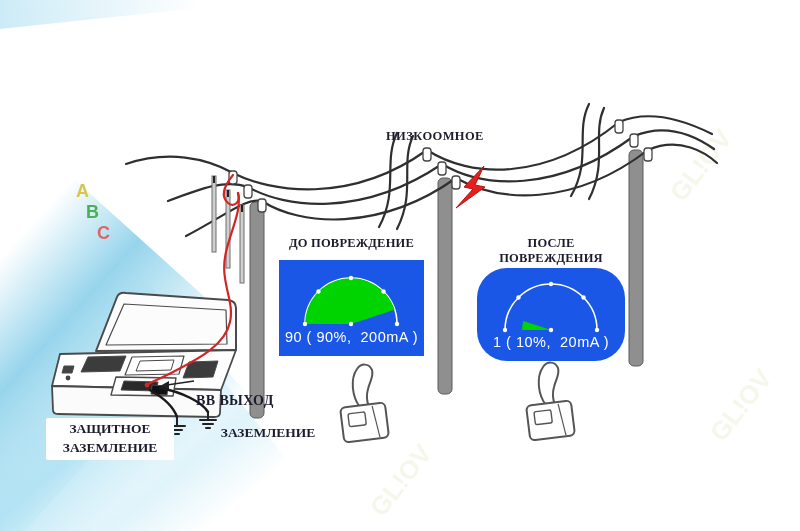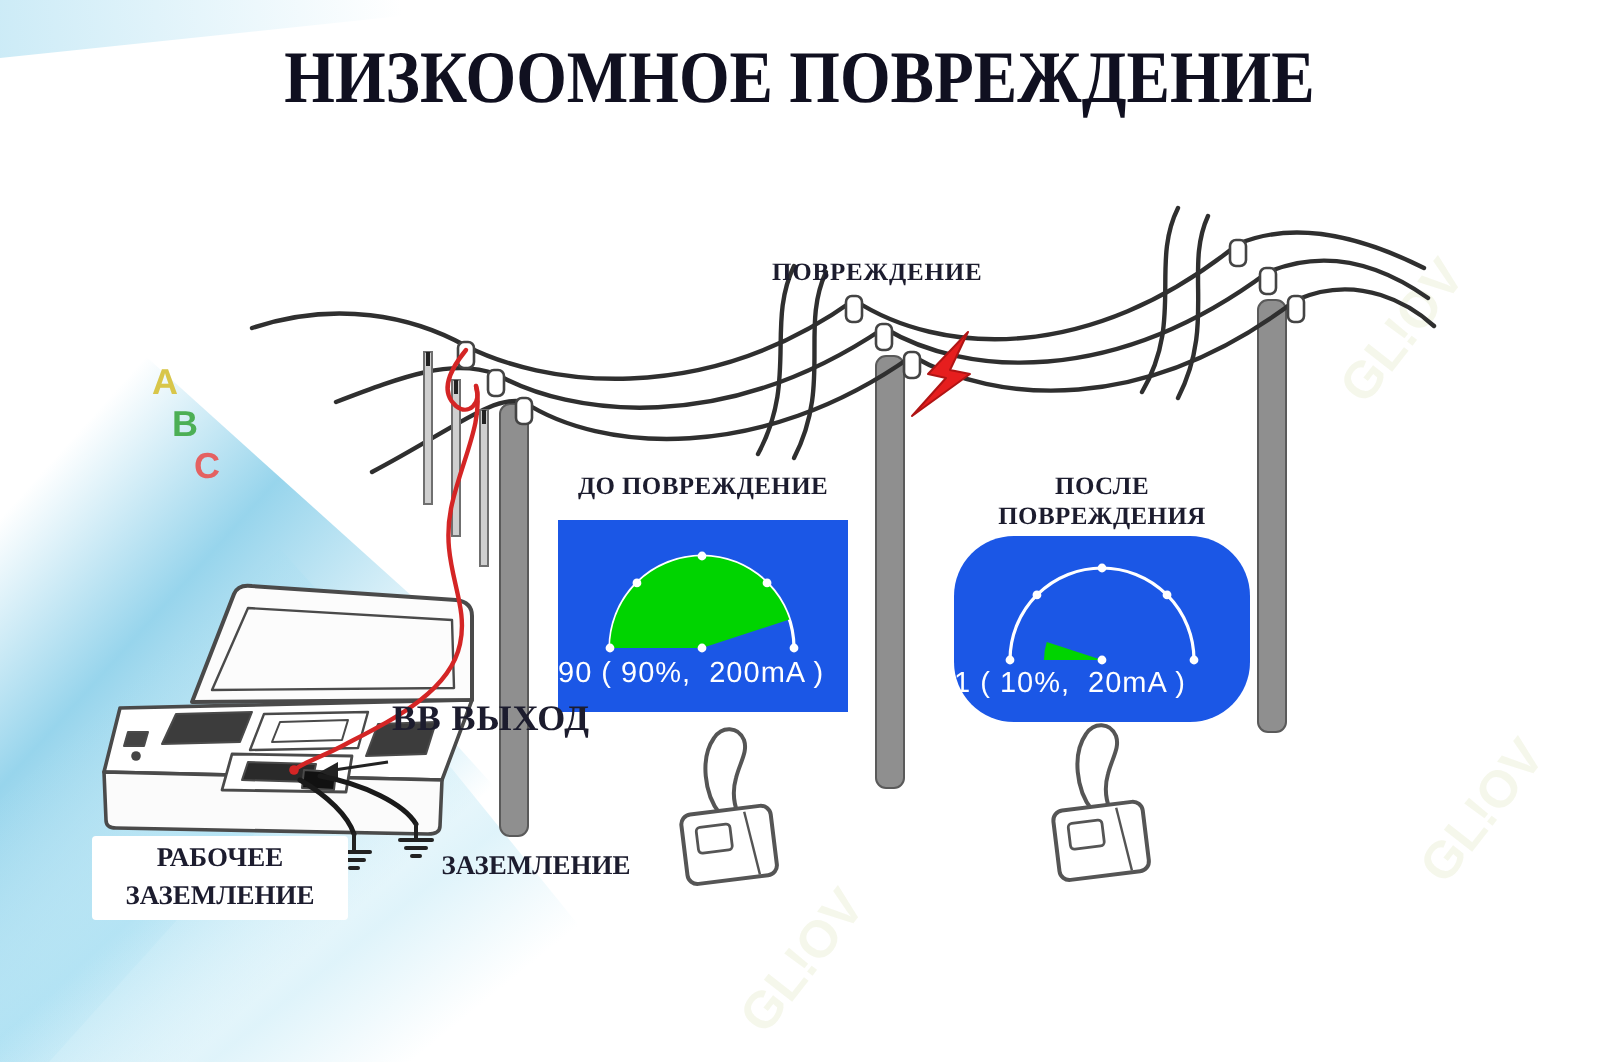--- a/index.html
+++ b/index.html
@@ -15,28 +15,28 @@
       background:linear-gradient(90deg, rgba(170,224,242,.05), rgba(175,226,243,.4) 55%, rgba(255,255,255,0));}
   .d4{left:-30px;top:-24px;width:230px;height:44px;transform:rotate(-6deg);
       background:linear-gradient(90deg, rgba(150,214,238,.55), rgba(255,255,255,0));}
   .watermark{position:absolute;font-family:"Liberation Sans",sans-serif;font-weight:700;
              font-size:26px;color:rgba(155,175,60,.10);transform:rotate(-52deg);z-index:1;}
   .page-title{position:absolute;left:0;right:0;top:18px;text-align:center;z-index:3;
               font-weight:700;color:#101020;}
   .page-title span{display:inline-block;font-size:37px;letter-spacing:0px;transform:scaleX(.88);transform-origin:center;}
   .lbl{position:absolute;z-index:3;font-weight:700;color:#1c1c2e;}
   .fault-lbl{left:386px;top:129px;font-size:12.5px;letter-spacing:.4px;}
-  .hv-lbl{left:196px;top:349px;font-size:18px;letter-spacing:.4px;}
+  .hv-lbl{left:196px;top:393px;font-size:14px;letter-spacing:.4px;}
   .phase{position:absolute;z-index:3;font-family:"Liberation Sans",sans-serif;font-weight:700;font-size:18px;}
   .phase-a{left:76px;top:181px;} .phase-b{left:86px;top:202px;} .phase-c{left:97px;top:223px;}
   .meter-title{position:absolute;z-index:3;font-size:12.5px;font-weight:700;color:#1c1c2e;
                text-align:center;letter-spacing:.2px;}
   .mt-before{left:279px;top:236px;width:145px;}
   .mt-after{left:477px;top:236px;width:148px;}
-  .meter-screen{position:absolute;z-index:2;display:flex;flex-direction:column;align-items:flex-start;
+  .meter-screen{position:absolute;z-index:2;display:flex;flex-direction:column;align-items:center;
                 background:#1b57e6;}
   .ms-before{left:279px;top:260px;width:145px;height:96px;}
   .ms-after{left:477px;top:268px;width:148px;height:93px;border-radius:30px;}
   .meter-reading{font-family:"Liberation Sans","DejaVu Sans",sans-serif;color:#ffffff;
                  font-size:14.5px;letter-spacing:.5px;margin-top:0px;white-space:pre;}
   .ground-label{position:absolute;z-index:3;background:#ffffff;text-align:center;font-weight:700;
                 font-size:13.5px;line-height:1.4;color:#1c1c2e;padding:2px 4px;border-radius:2px;}
   .gl-protective{left:46px;top:418px;width:120px;}
   .gl-working{left:210px;top:422px;width:108px;background:transparent;}
   .diagram-svg{position:absolute;left:0;top:0;z-index:1;}
@@ -47,21 +47,20 @@
 <div class="slide">
 
   <div class="decor d1"></div>
   <div class="decor d2"></div>
   <div class="decor d3"></div>
   <div class="decor d4"></div>
   <span class="watermark" style="left:660px;top:150px;">GL!OV</span>
   <span class="watermark" style="left:700px;top:390px;">GL!OV</span>
   <span class="watermark" style="left:360px;top:465px;">GL!OV</span>
 
-  <div class="page-title"><span>НИЗКООМНОЕ ПОВРЕЖДЕНИЕ</span></div>
 
   <svg class="diagram-svg" width="800" height="531" viewBox="0 0 800 531">
     <defs>
       <g id="rcv">
         <path d="M 19,8 C 11,-2 9,-20 16,-30 C 20,-36 28,-36 31,-29 C 33,-23 29,-18 27,-10 C 25,-3 26,3 28,8 Z" fill="#ffffff" stroke="#555" stroke-width="2" stroke-linejoin="round"></path>
         <rect x="1" y="6" width="45" height="35" rx="5" transform="rotate(-7 23 23)" fill="#ffffff" stroke="#555" stroke-width="2"></rect>
         <rect x="8" y="13" width="17" height="13" rx="2" transform="rotate(-7 23 23)" fill="#ffffff" stroke="#555" stroke-width="1.4"></rect>
         <path d="M 33,8 L 37,40" stroke="#555" stroke-width="1.2" transform="rotate(-7 23 23)"></path>
       </g>
     </defs>
@@ -161,21 +160,21 @@
     </g>
 
     <use href="#rcv" transform="translate(341,399)"></use>
     <use href="#rcv" transform="translate(527,397)"></use>
   </svg>
 
   <span class="phase phase-a" style="color: rgb(216, 198, 74);">A</span>
   <span class="phase phase-b" style="color: rgb(76, 175, 85);">B</span>
   <span class="phase phase-c" style="color: rgb(228, 98, 98);">C</span>
 
-  <div class="lbl fault-lbl">ПОВРЕЖДЕНИЕ</div>
+  <div class="lbl fault-lbl">НИЗКООМНОЕ</div>
 
   <div class="meter-title mt-before">ДО ПОВРЕЖДЕНИЕ</div>
   <div class="meter-screen ms-before" style="background: rgb(27, 87, 230);">
     <svg id="gauge-before" width="145" height="69">
         <path d="M 26 63.99999999999999 A 46 46 0 0 1 118 64" fill="none" stroke="#fff" stroke-width="1.6"></path>
         <path d="M 72 64 L 26.0 64.0 A 46 46 0 0 1 115.7 49.8 Z" fill="#00d400"></path>
         <circle cx="26" cy="63.99999999999999" r="2.2" fill="#fff"></circle>
         <circle cx="39.473088065418814" cy="31.473088065418814" r="2.2" fill="#fff"></circle>
         <circle cx="72" cy="18" r="2.2" fill="#fff"></circle>
         <circle cx="104.5269119345812" cy="31.473088065418814" r="2.2" fill="#fff"></circle>
@@ -195,20 +194,20 @@
         <circle cx="74" cy="16" r="2.2" fill="#fff"></circle>
         <circle cx="106.5269119345812" cy="29.473088065418814" r="2.2" fill="#fff"></circle>
         <circle cx="120" cy="62" r="2.2" fill="#fff"></circle>
         <circle cx="74" cy="62" r="2.2" fill="#fff"></circle>
       </svg>
     <div class="meter-reading">1 ( 10%,  20mA )</div>
   </div>
 
   <div class="lbl hv-lbl">ВВ ВЫХОД</div>
   <div class="ground-label gl-protective">
-    <div>РАБОЧЕЕ</div>
+    <div>ЗАЩИТНОЕ</div>
     <div>ЗАЗЕМЛЕНИЕ</div>
   </div>
   <div class="ground-label gl-working">
     <div>ЗАЗЕМЛЕНИЕ</div>
   </div>
 
 </div>
 
 </body></html>

